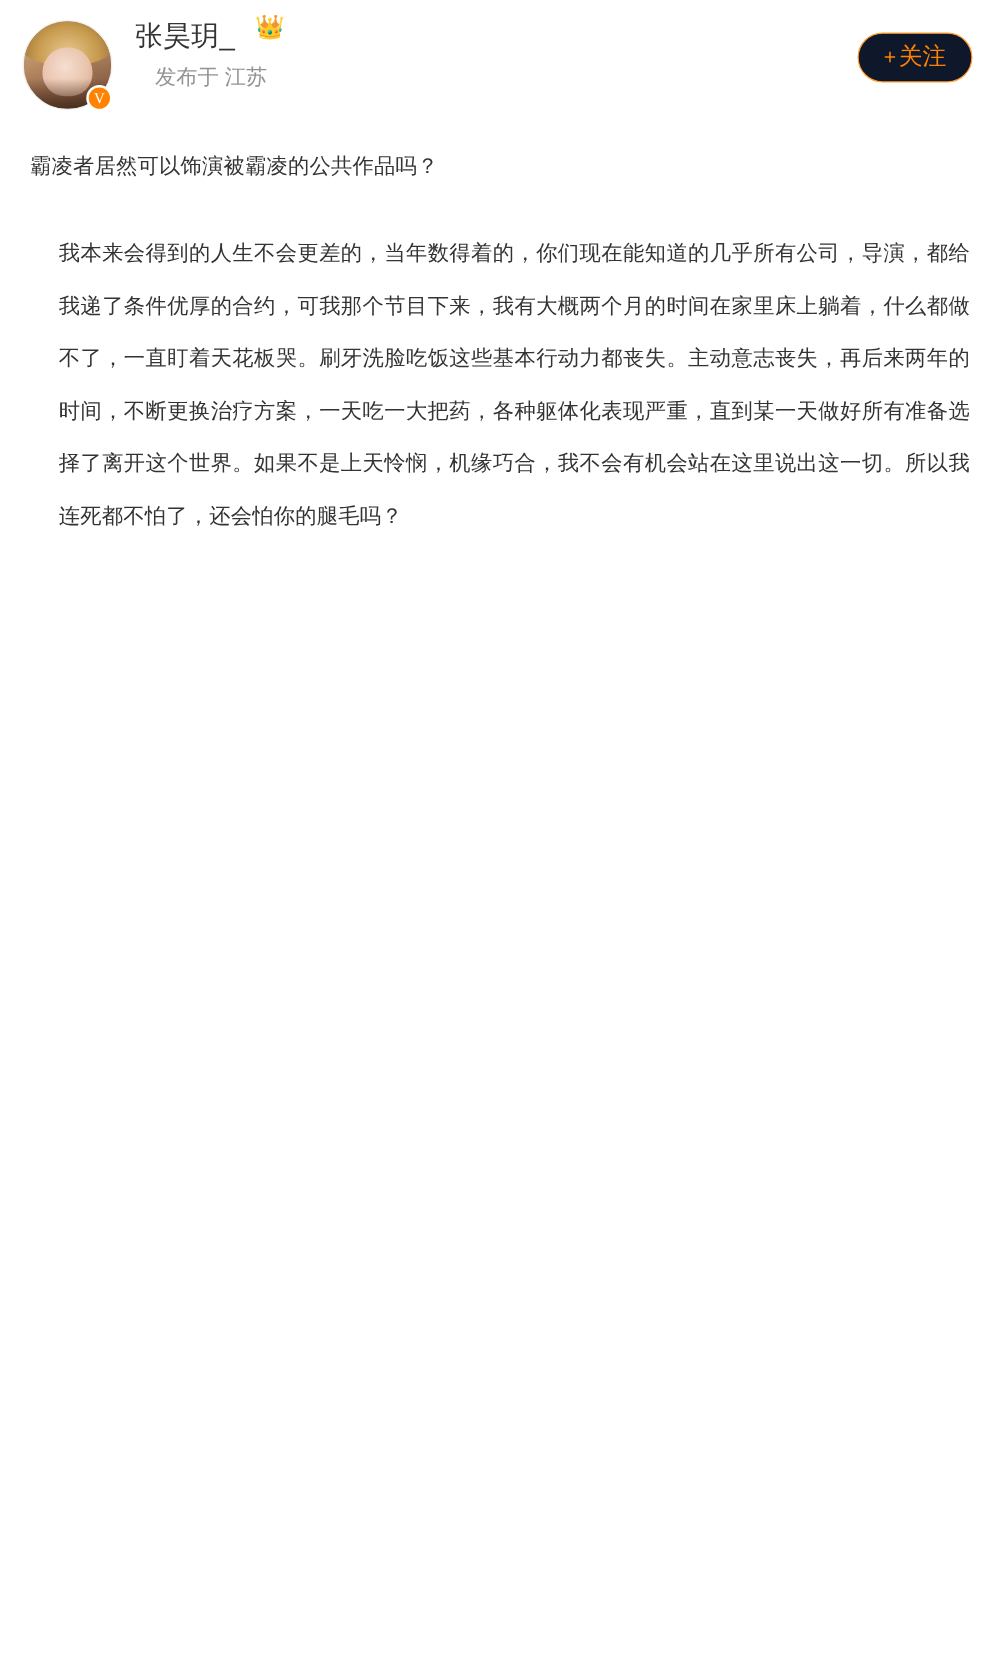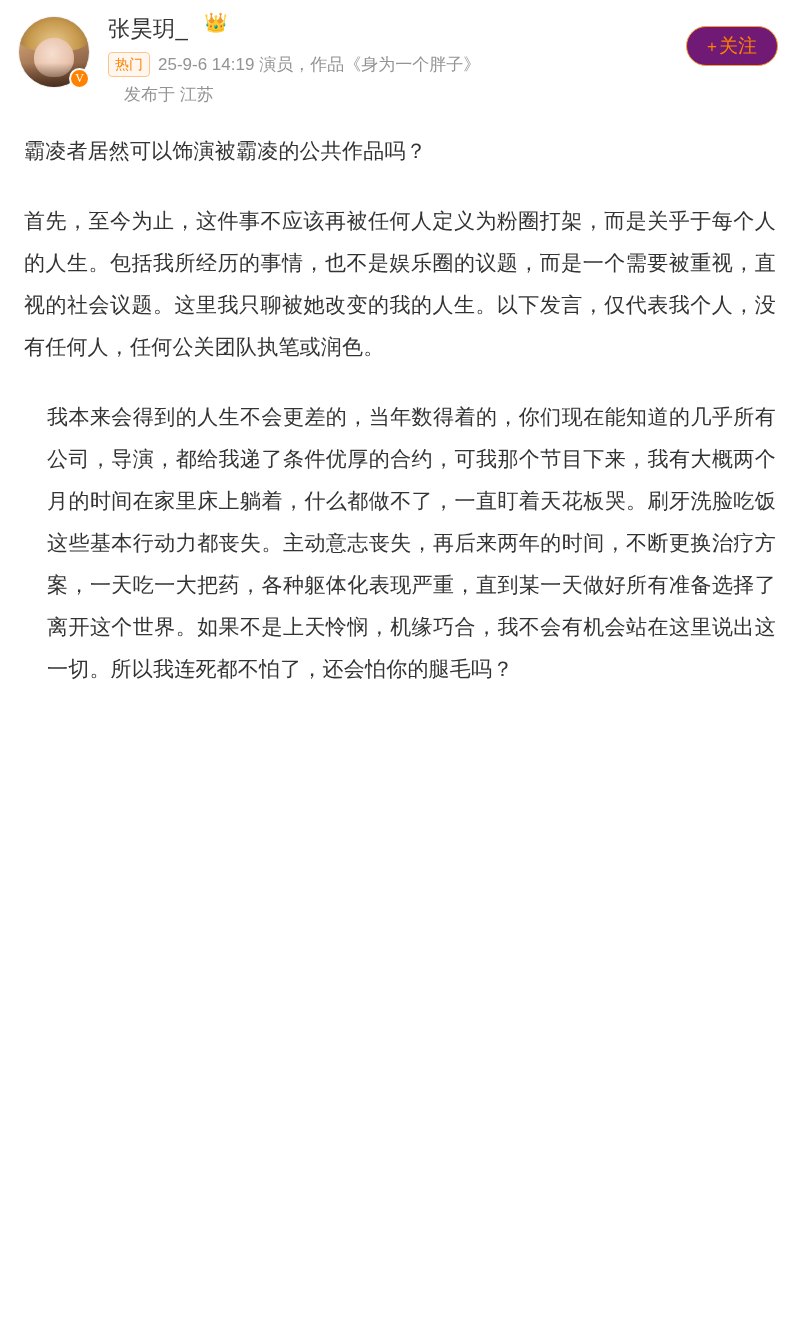--- a/index.html
+++ b/index.html
@@ -143,46 +143,47 @@
     color: #939393;
     margin-left: 16px;
   }
 
   .follow-btn {
     position: absolute;
     right: 22px;
     top: 26px;
     border: 1px solid #ff9d2e;
     color: #ff8200;
-    background: #701a75;
+    background: #0f172a;
     border-radius: 20px;
     font-size: 19px;
     padding: 9px 20px 10px;
     line-height: 1;
     white-space: nowrap;
     cursor: pointer;
   }
   .follow-btn .plus {
     font-size: 17px;
     margin-right: 2px;
   }
 
   
   .content {
     padding: 18px 24px 30px 24px;
     box-sizing: border-box;
   }
   .para {
-    font-size: 21px;
+    font-size: 17px;
     line-height: 42px;
     color: #333333;
     margin: 0 0 28px 0;
     text-align: justify;
     letter-spacing: .2px;
     word-break: break-all;
+    font-family: Liberation Mono, monospace;
   }
   .para:last-child { margin-bottom: 0; margin-left: 23px; }
 </style>
 </head>
 <body>
 
 <div class="post">
 
   <div class="header">
 
@@ -194,32 +195,27 @@
       </div>
       <div class="verify">V</div>
     </div>
 
     <div class="head-main">
       <div class="name-row">
         <span class="username">张昊玥_</span>
         <span class="crown-icon">👑</span>
       </div>
 
-      <div class="meta-row">
-        <span class="hot-badge">热门</span>
-        <span class="meta-text">25-9-6 14:19  演员，作品《身为一个胖子》</span>
-      </div>
 
       <div class="location-row">发布于 江苏</div>
     </div>
 
     <button class="follow-btn">
       <span class="plus">+</span><span>关注</span>
     </button>
   </div>
 
   <div class="content">
     <p class="para">霸凌者居然可以饰演被霸凌的公共作品吗？</p>
-    <p class="para">首先，至今为止，这件事不应该再被任何人定义为粉圈打架，而是关乎于每个人的人生。包括我所经历的事情，也不是娱乐圈的议题，而是一个需要被重视，直视的社会议题。这里我只聊被她改变的我的人生。以下发言，仅代表我个人，没有任何人，任何公关团队执笔或润色。</p>
     <p class="para">我本来会得到的人生不会更差的，当年数得着的，你们现在能知道的几乎所有公司，导演，都给我递了条件优厚的合约，可我那个节目下来，我有大概两个月的时间在家里床上躺着，什么都做不了，一直盯着天花板哭。刷牙洗脸吃饭这些基本行动力都丧失。主动意志丧失，再后来两年的时间，不断更换治疗方案，一天吃一大把药，各种躯体化表现严重，直到某一天做好所有准备选择了离开这个世界。如果不是上天怜悯，机缘巧合，我不会有机会站在这里说出这一切。所以我连死都不怕了，还会怕你的腿毛吗？</p>
   </div>
 
 </div>
 
 </body></html>

